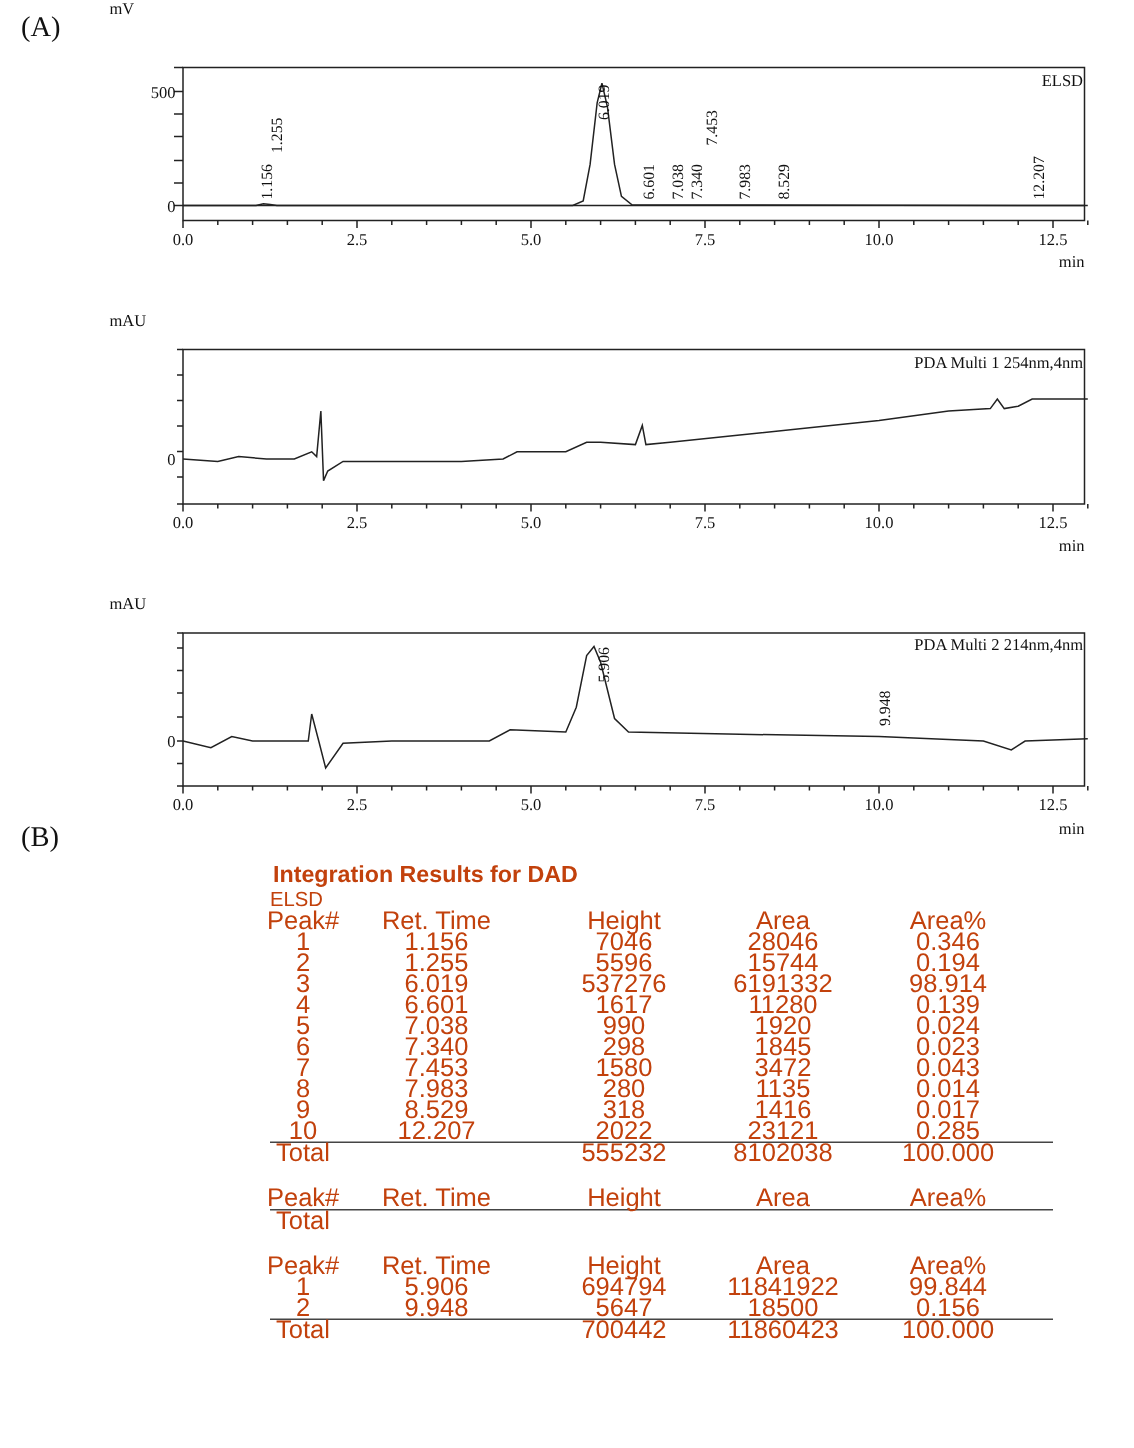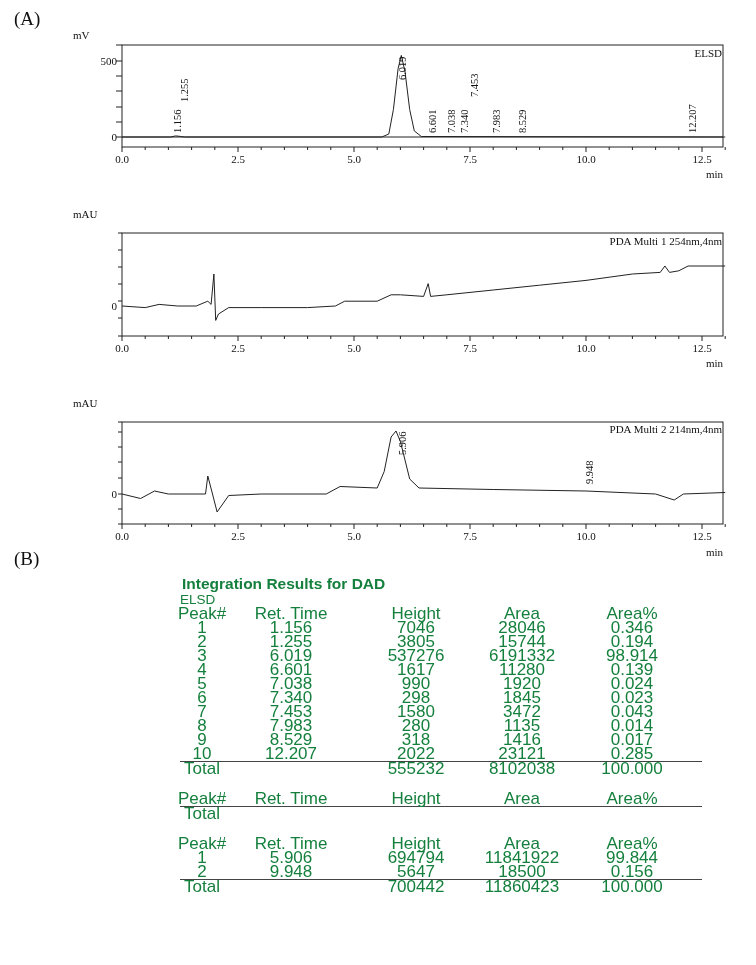--- a/index.html
+++ b/index.html
@@ -1,40 +1,40 @@
 <!DOCTYPE html>
 <html><head>
 <meta charset="utf-8">
 <style>
   html, body { margin:0; padding:0; background:#ffffff; }
   body { width:756px; height:965px; position:relative; overflow:hidden; font-family:"Liberation Serif", serif; color:#111; }
   .panel-label { position:absolute; font-family:"Liberation Serif", serif; font-size:19px; }
   .unit { position:absolute; font-family:"Liberation Serif", serif; font-size:11px; }
   svg.chart { position:absolute; left:0; }
   svg text { font-family:"Liberation Serif", serif; fill:#111; }
-  .table-block { position:absolute; left:178px; top:574px; width:540px; font-family:"Liberation Sans", sans-serif; color:#15803d; }
+  .table-block { position:absolute; left:178px; top:574px; width:540px; font-family:"Liberation Sans", sans-serif; color:#c2410c; }
   .tbl-title { font-weight:bold; font-size:15.5px; margin:0 0 0 4px; height:19px; line-height:19px; }
   .sec-title { font-size:13.5px; line-height:14px; height:14px; margin-left:2px; }
   .row { display:flex; font-size:17px; line-height:14px; height:14px; }
   .row span { display:block; text-align:center; }
   .c0 { width:48px; }
   .c1 { width:130px; }
   .c2 { width:120px; }
   .c3 { width:92px; }
   .c4 { width:128px; }
   .rule { border-top:1.2px solid #444; width:522px; margin-left:2px; }
   .gap { height:16px; }
 </style>
 </head>
 <body>
 
 <div class="panel-label" style="left:14px;top:8px;">(A)</div>
 <div class="panel-label" style="left:14px;top:548px;">(B)</div>
 
-<div class="unit" style="left:73px;top:29px;">mV</div>
+<div class="unit" style="left:73px;top:0;">mV</div>
 <div class="unit" style="left:73px;top:208px;">mAU</div>
 <div class="unit" style="left:73px;top:397px;">mAU</div>
 
 <svg class="chart" style="top:0;" width="756" height="195" viewBox="0 0 756 195">
   <g stroke="#222" fill="none" stroke-width="1">
     <rect x="122" y="45" width="601" height="102"></rect>
     <line x1="122" y1="137" x2="723" y2="137"></line>
   </g>
   <g id="c1-yticks" stroke="#222" stroke-width="1">
       <line x1="116" x2="122" y1="45" y2="45"></line>
@@ -233,21 +233,21 @@
       <div class="row">
         <span class="c0">1</span>
         <span class="c1">1.156</span>
         <span class="c2">7046</span>
         <span class="c3">28046</span>
         <span class="c4">0.346</span>
       </div>
       <div class="row">
         <span class="c0">2</span>
         <span class="c1">1.255</span>
-        <span class="c2">3805</span>
+        <span class="c2">5596</span>
         <span class="c3">15744</span>
         <span class="c4">0.194</span>
       </div>
       <div class="row">
         <span class="c0">3</span>
         <span class="c1">6.019</span>
         <span class="c2">537276</span>
         <span class="c3">6191332</span>
         <span class="c4">98.914</span>
       </div>

